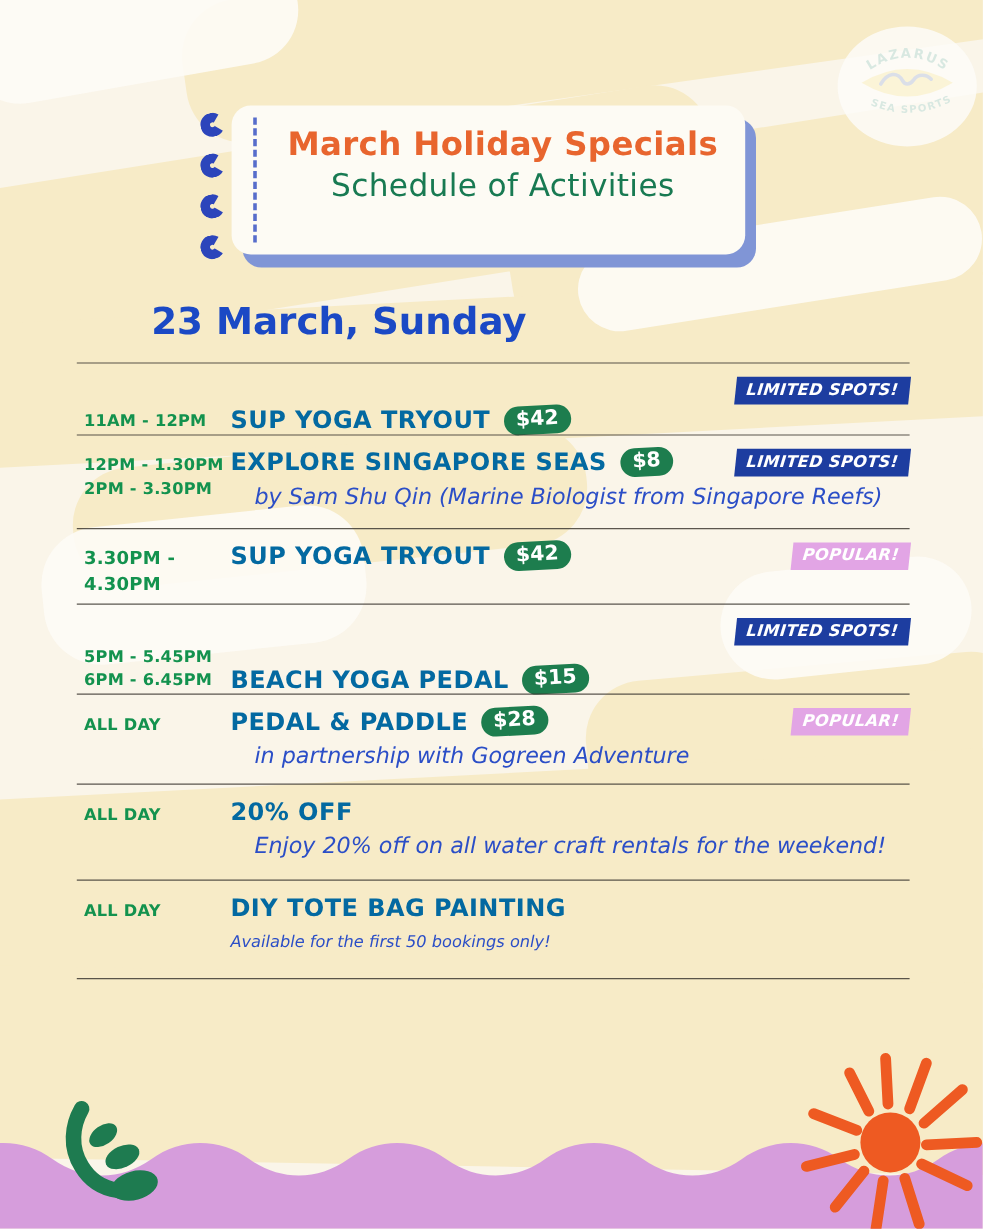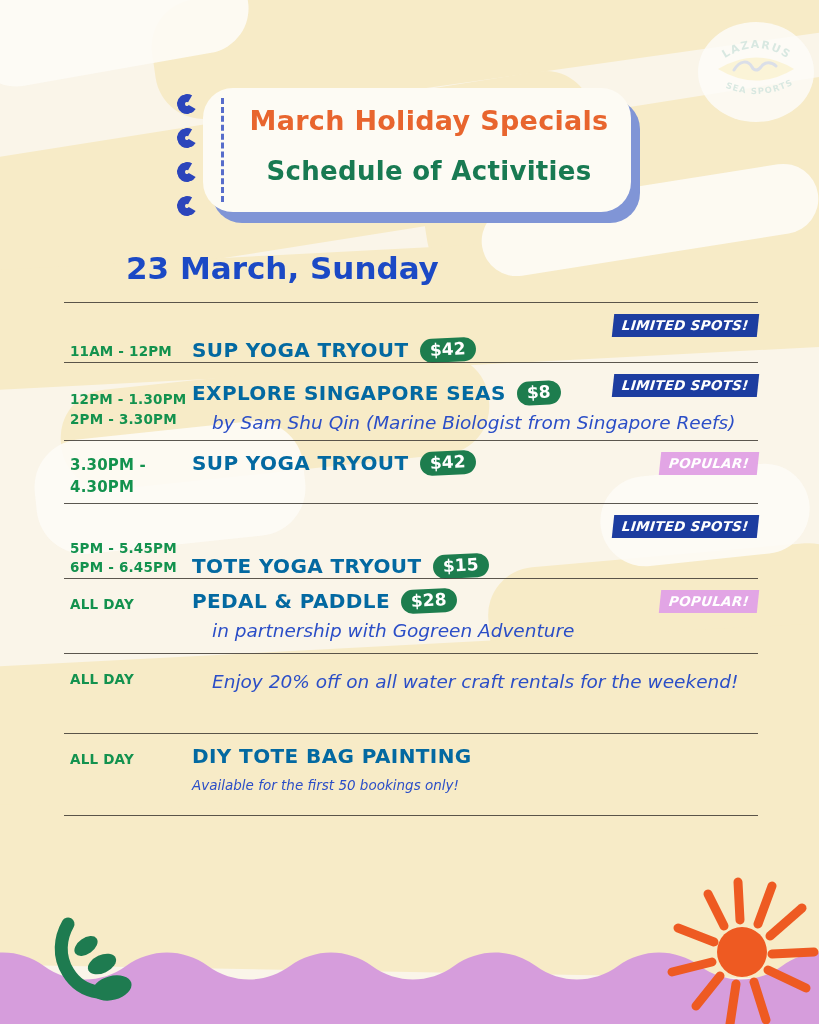--- a/index.html
+++ b/index.html
@@ -10,28 +10,28 @@
   
   .stroke { position:absolute; z-index:0; border-radius:48px; }
   .tan { background:#f7ebc7; }
   .lite { background:rgba(253,251,245,.92); }
 
   
   .logo { position:absolute; left:706px; top:28px; width:100px; height:84px; z-index:2; }
   .logo-blob { position:absolute; left:-8px; top:-6px; width:116px; height:100px; background:rgba(253,252,248,.85); border-radius:50%; }
 
   
-  .card { position:absolute; left:203px; top:88px; width:428px; height:124px; background:#fdfbf4;
-          border-radius:30px; box-shadow:9px 11px 0 #8095d6; z-index:2; }
+  .card { position:absolute; left:193px; top:88px; width:428px; height:124px; background:#fdfbf4;
+          border-radius:16px; box-shadow:9px 11px 0 #8095d6; z-index:2; }
   .card-dash { position:absolute; left:18px; top:10px; bottom:10px; border-left:3px dashed #3b55c4; opacity:.85; }
   .ring { position:absolute; width:20px; height:20px; border:8px solid #2c45bb; border-radius:50%;
           border-right-color:transparent; transform:rotate(-15deg); left:-26px; z-index:3; }
   .card-titles { position:absolute; left:34px; right:10px; top:17px; text-align:center; }
   .h1 { color:#e8652e; font-size:27px; font-weight:800; letter-spacing:.3px; }
-  .h2 { color:#187a52; font-size:26px; font-weight:700; margin-top:20px; letter-spacing:.3px; }
+  .h2 { color:#187a52; font-size:26px; font-weight:400; margin-top:4px; letter-spacing:.3px; }
 
   .date-heading { position:absolute; left:82px; top:250px; font-size:31px; font-weight:800; color:#1b49c5; z-index:2;margin-left:44px; }
 
   
   .schedule { position:absolute; left:64px; top:302px; width:694px; z-index:2;
               border-bottom:1.5px solid rgba(62,58,50,.85); }
   .row { position:relative; border-top:1.5px solid rgba(62,58,50,.85); display:flex; padding:10px 0 0 6px; }
   .time { flex:0 0 122px; color:#13924e; font-weight:bold; font-size:13.5px; line-height:1.45; padding-top:6px; letter-spacing:.2px; }
   .time-lg { font-size:15px; padding-top:4px; }
   .content { flex:1; position:relative; }
@@ -109,21 +109,21 @@
       </div>
       <div class="content">
         <div class="titleline">
           <span class="title">SUP YOGA TRYOUT</span>
           <span class="price">$42</span>
         </div>
       </div>
       <span class="badge badge-limited">LIMITED SPOTS!</span>
     </div>
 
-    <div class="row" style="height:78px;align-items:center;">
+    <div class="row" style="height:78px;">
       <div class="time">
         <div>12PM - 1.30PM</div>
         <div>2PM - 3.30PM</div>
       </div>
       <div class="content">
         <div class="titleline">
           <span class="title">EXPLORE SINGAPORE SEAS</span>
           <span class="price">$8</span>
         </div>
         <div class="subtitle">by Sam Shu Qin (Marine Biologist from Singapore Reefs)</div>
@@ -145,21 +145,21 @@
       <span class="badge badge-popular">POPULAR!</span>
     </div>
 
     <div class="row" style="height:75px;align-items:flex-end;">
       <div class="time">
         <div>5PM - 5.45PM</div>
         <div>6PM - 6.45PM</div>
       </div>
       <div class="content">
         <div class="titleline">
-          <span class="title">TOTE YOGA TRYOUT</span>
+          <span class="title">BEACH YOGA PEDAL</span>
           <span class="price">$15</span>
         </div>
       </div>
       <span class="badge badge-limited">LIMITED SPOTS!</span>
     </div>
 
     <div class="row" style="height:75px;">
       <div class="time">
         <div>ALL DAY</div>
       </div>
@@ -171,20 +171,23 @@
         <div class="subtitle">in partnership with Gogreen Adventure</div>
       </div>
       <span class="badge badge-popular">POPULAR!</span>
     </div>
 
     <div class="row" style="height:80px;">
       <div class="time">
         <div>ALL DAY</div>
       </div>
       <div class="content">
+        <div class="titleline">
+          <span class="title">20% OFF</span>
+        </div>
         <div class="subtitle">Enjoy 20% off on all water craft rentals for the weekend!</div>
       </div>
     </div>
 
     <div class="row" style="height:82px;">
       <div class="time">
         <div>ALL DAY</div>
       </div>
       <div class="content">
         <div class="titleline">

